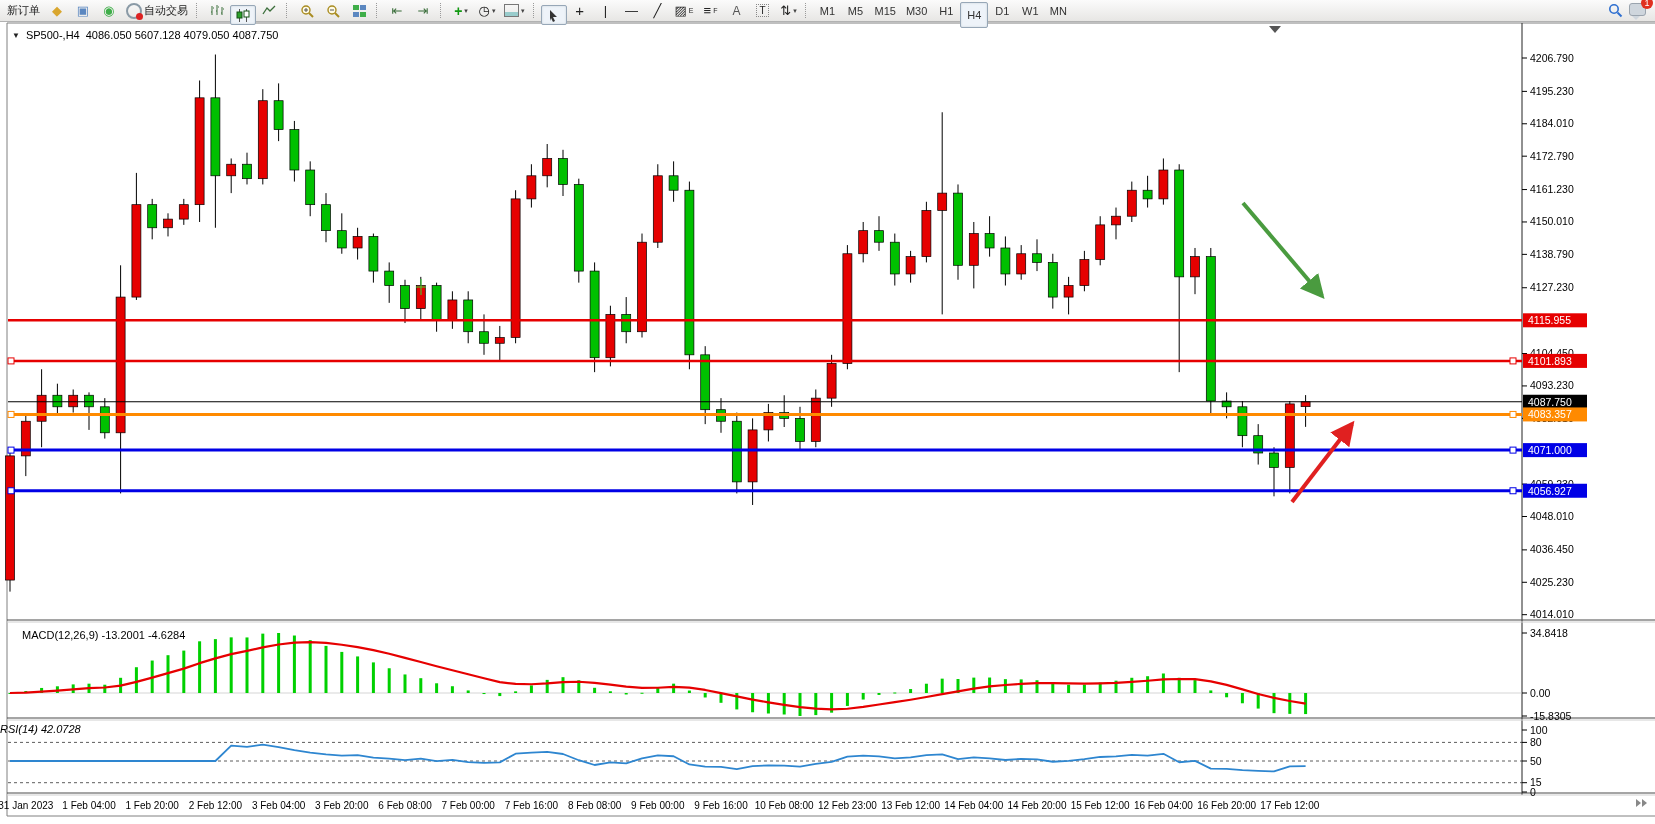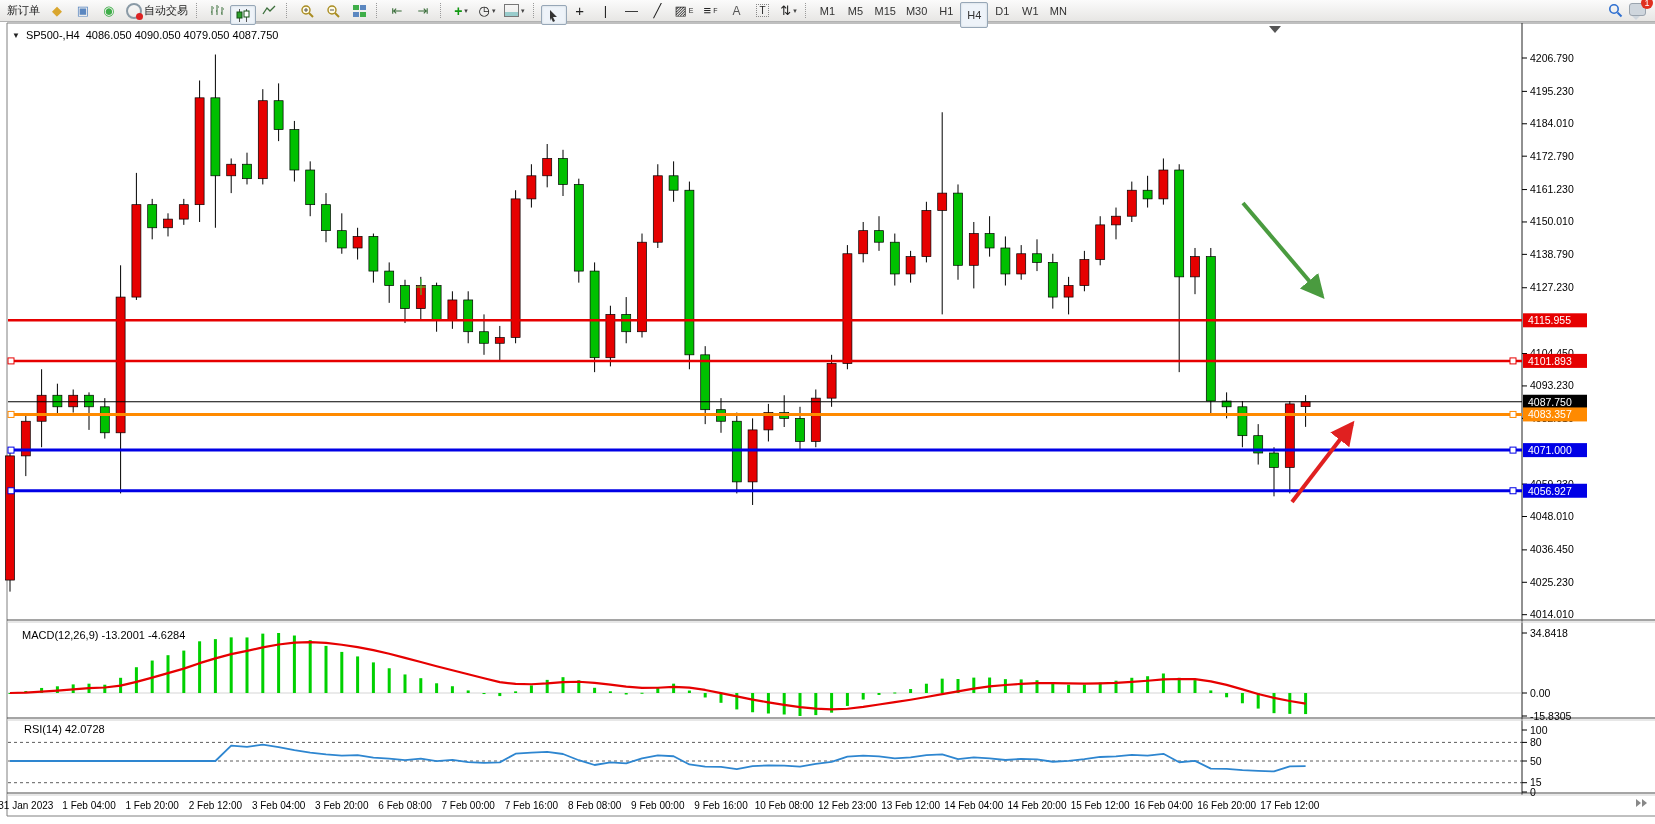--- a/index.html
+++ b/index.html
@@ -33,21 +33,21 @@
   .chat::after{content:"";position:absolute;left:3px;bottom:-4px;border:4px solid transparent;border-top-color:#cfd6dd;}
   .badge{position:absolute;right:-7px;top:-5px;background:#e03020;color:#fff;border-radius:50%;
     width:12px;height:12px;font-size:9px;display:flex;align-items:center;justify-content:center;}
   
   #chartwin{position:absolute;left:0;top:22px;width:1655px;height:802px;background:#fff;}
   #chart-svg{position:absolute;left:0;top:0;}
   .overlay{position:absolute;font-size:11px;color:#000;z-index:10;white-space:nowrap;}
   #title{left:12px;top:7px;display:flex;gap:6px;align-items:center;}
   #title .tri{font-size:8px;color:#222;}
   #macd-label{left:10px;top:607px;margin-left:12px;}
-  #rsi-label{left:24px;top:701px;}
+  #rsi-label{left:0;top:701px;font-style:italic;}
 </style>
 </head>
 <body>
 
 <div id="app">
 
   <div id="toolbar">
     <div class="tbtn">新订单</div>
     <div class="tbtn">
         <span class="gi diamond">◆</span>
@@ -180,21 +180,21 @@
         <span class="chat"></span>
         <span class="badge">1</span>
       </div>
     </div>
   </div>
 
   <div id="chartwin">
     <div class="overlay" id="title">
       <span class="tri">▼</span>
       <span>SP500-,H4</span>
-      <span>4086.050 4090.050 4079.050 4087.750</span>
+      <span>4086.050 5607.128 4079.050 4087.750</span>
     </div>
     <div class="overlay" id="macd-label">MACD(12,26,9) -13.2001 -4.6284</div>
     <div class="overlay" id="rsi-label">RSI(14) 42.0728</div>
     <svg id="chart-svg" width="1655" height="802" viewBox="0 22 1655 802">
         <rect x="8" y="24" width="1514" height="592" fill="#fff"></rect>
         <path d="M7 23H1655M7 23V816M7 816H1655" stroke="#808080" fill="none"></path>
         <line x1="1522" y1="23" x2="1522" y2="795" stroke="#222"></line>
         <line x1="7" y1="620" x2="1655" y2="620" stroke="#4a4a4a"></line>
         <line x1="7" y1="622" x2="1655" y2="622" stroke="#cfcfcf"></line>
         <line x1="7" y1="718" x2="1655" y2="718" stroke="#4a4a4a"></line>

